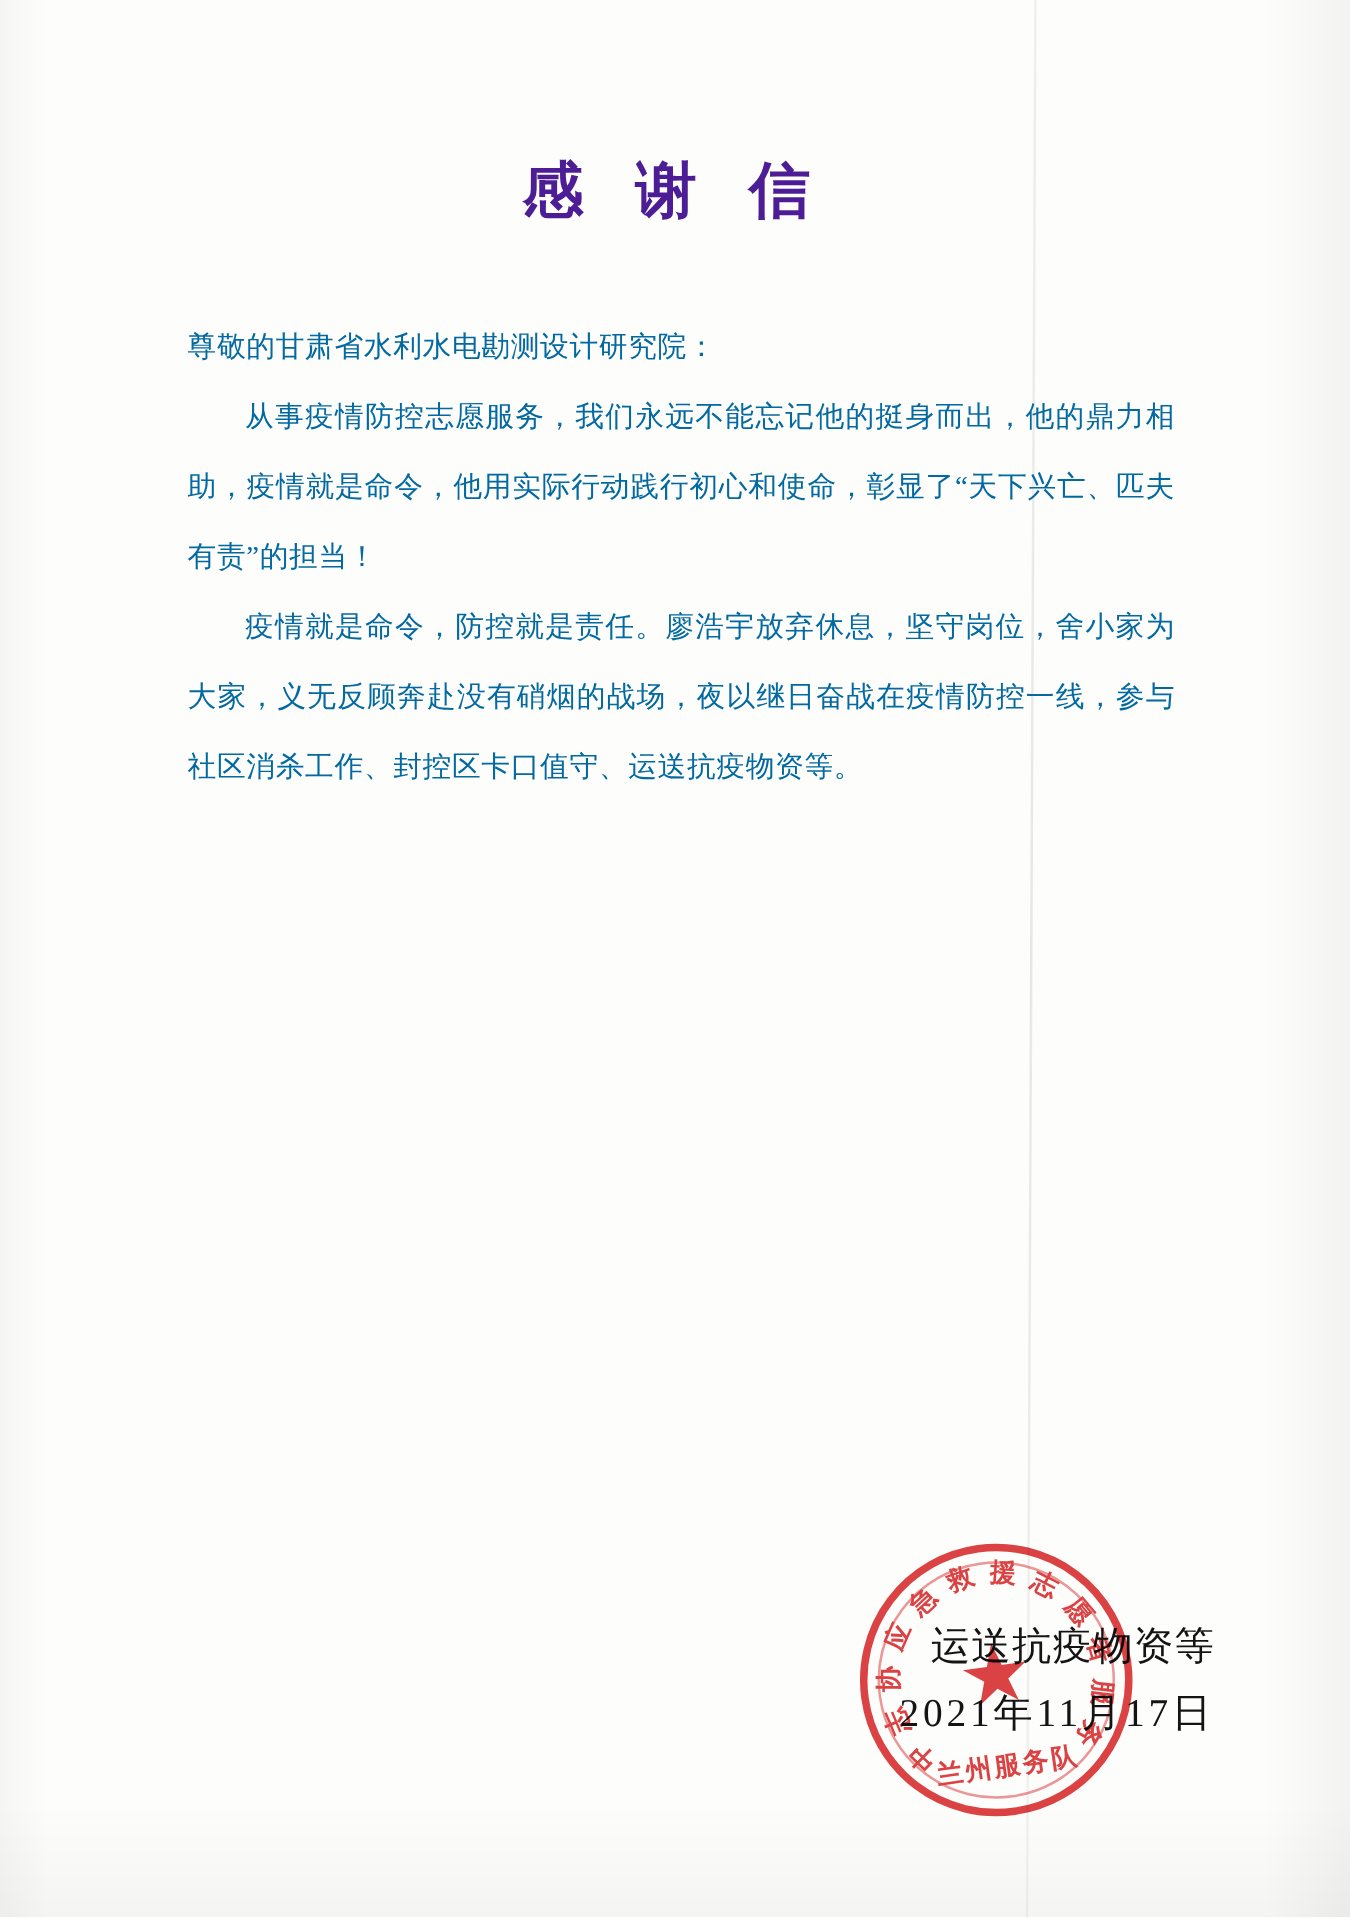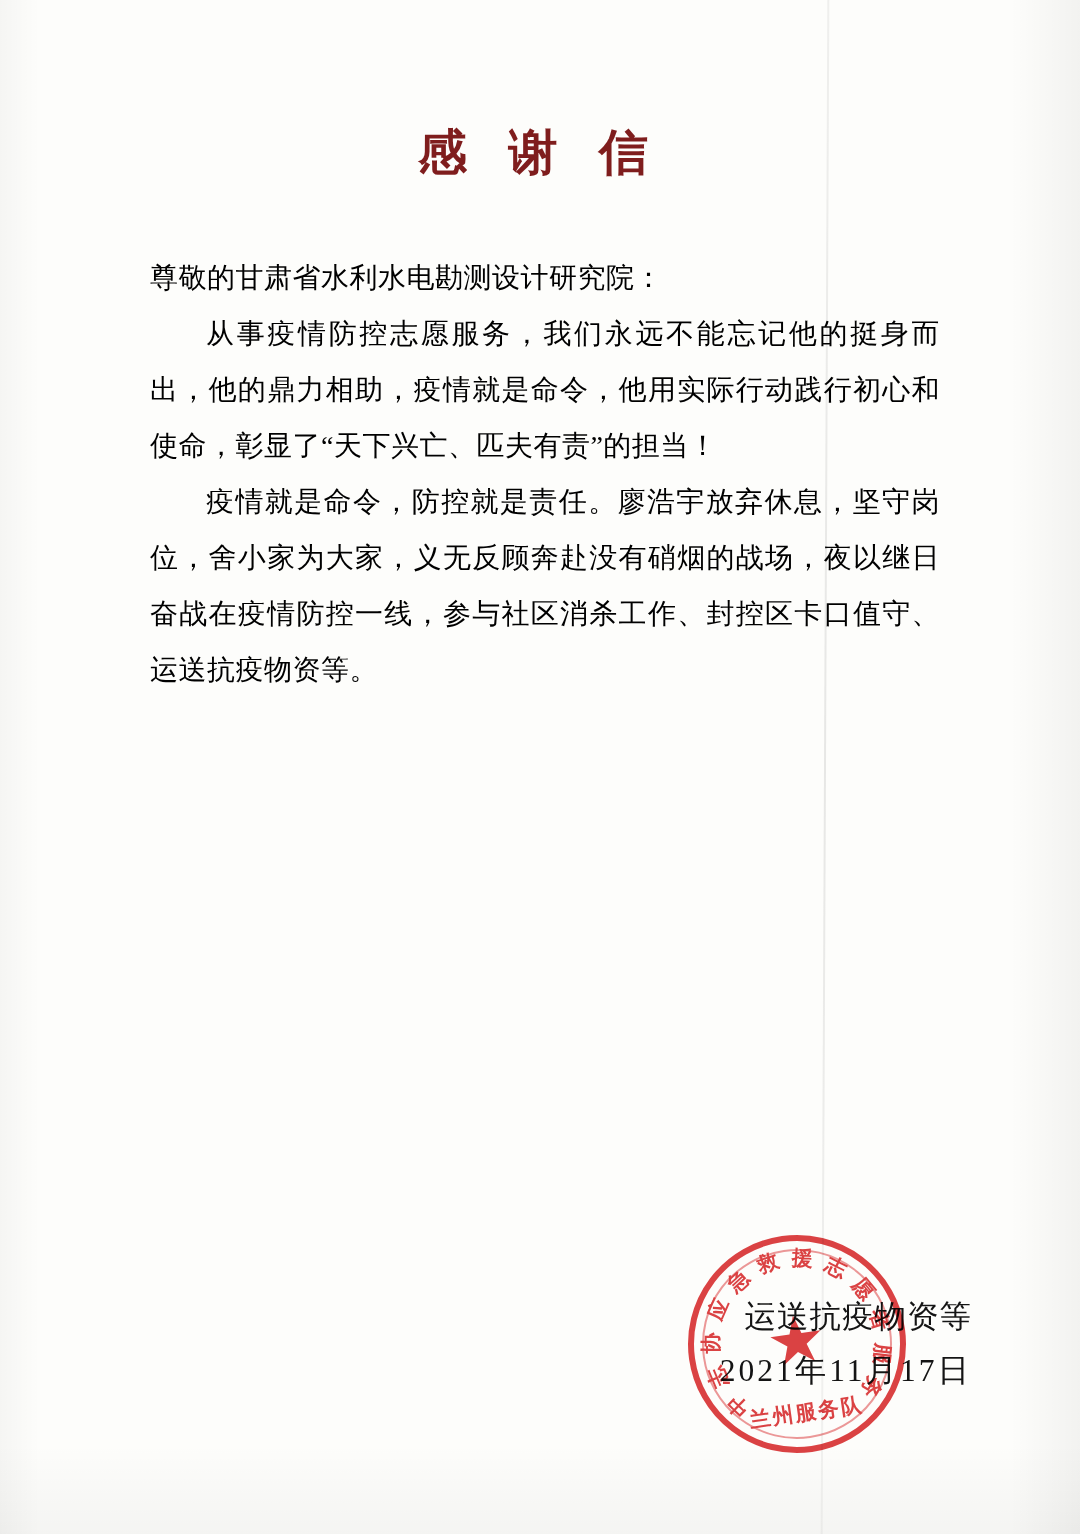--- a/index.html
+++ b/index.html
@@ -46,35 +46,35 @@
 
   .doc-title {
     position: absolute;
     top: 120px;
     left: 0;
     width: 100%;
     text-align: center;
     font-size: 49px;
     font-weight: bold;
     letter-spacing: 14px;
-    color: #7f1d1d;
+    color: #4c1d95;
     font-family: "Liberation Sans", "DejaVu Sans", sans-serif;
   }
 
   .body-block {
     position: absolute;
     top: 250px;
     left: 150px;
     width: 790px;
   }
   .para {
-    font-size: 28px;
+    font-size: 23px;
     line-height: 56px;
     letter-spacing: 0.5px;
-    color: #000000;
+    color: #0369a1;
     margin: 0 0 0 0;
     text-align: justify;
     text-justify: inter-ideograph;
     font-family: "Liberation Serif", "DejaVu Serif", serif;
   }
   .para.indent { text-indent: 2em; }
 
   .signature {
     position: absolute;
     right: 108px;

